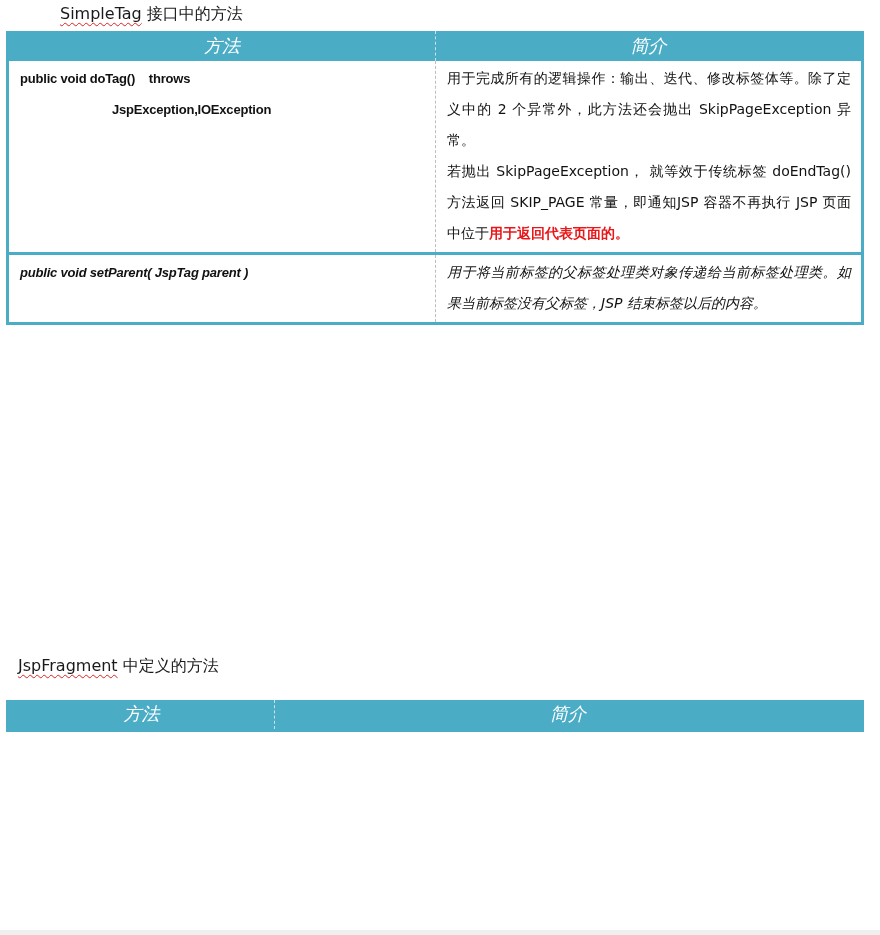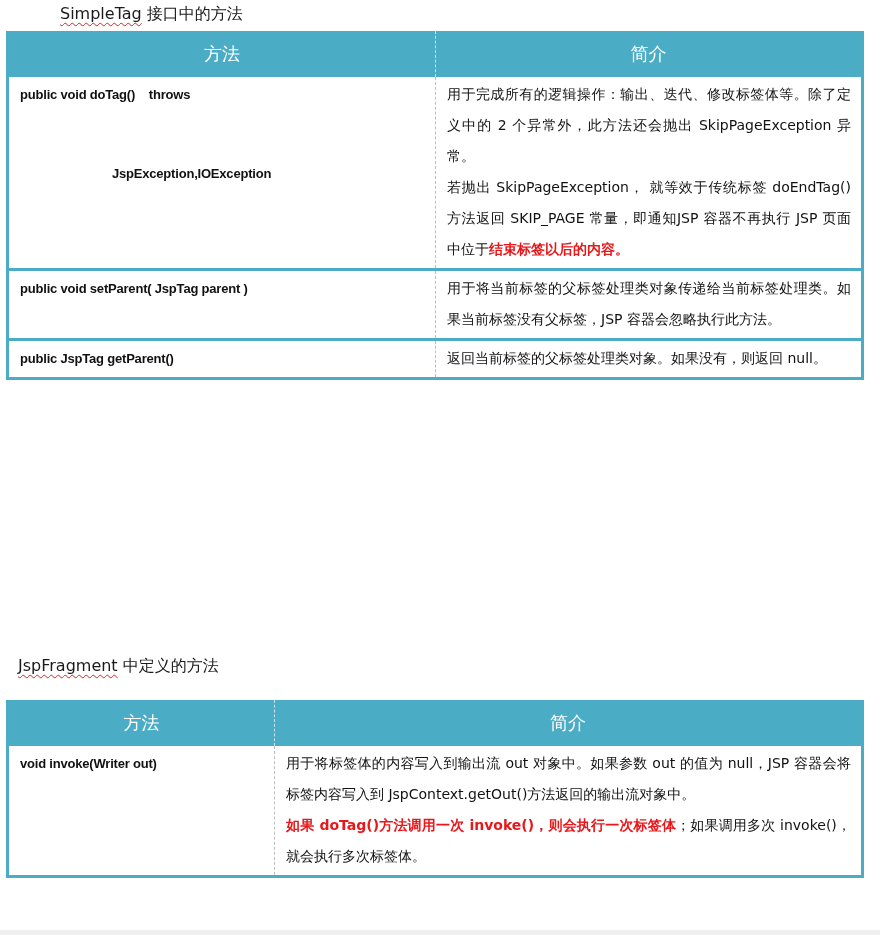--- a/index.html
+++ b/index.html
@@ -2,28 +2,28 @@
 <html><head>
 <meta charset="utf-8">
 <style>
   html, body { margin: 0; padding: 0; background: #ffffff; }
   body { width: 880px; height: 935px; position: relative; overflow: hidden;
          font-family: "DejaVu Sans", "Liberation Sans", sans-serif; color: #111; }
   .caption { position: absolute; font-size: 16px; color: #1a1a1a; }
   .caption .en { text-decoration: underline wavy #d22; text-underline-offset: 3px; text-decoration-thickness: 1px; }
   table { position: absolute; border-collapse: collapse; table-layout: fixed; }
   table, td, th { box-sizing: border-box; }
-  th { background: #4bacc6; color: #ffffff; font-weight: normal; font-size: 18px; height: 46px; padding: 0; }
+  th { background: #4bacc6; color: #ffffff; font-weight: normal; font-size: 18px; height: 30px; padding: 0; font-style: italic; }
   th + th { border-left: 1px dashed #c9e3ea; }
   td { vertical-align: top; font-size: 14px; line-height: 31px; padding: 2px 10px 3px 11px; }
   td.m { font-family: "Liberation Sans", sans-serif; font-weight: bold; font-size: 13px; letter-spacing: -0.2px; }
   td.d { border-left: 1px dashed #bdbdbd; text-align: justify; }
-  tr.row { border-top: 3px solid #4bacc6; }
+  tr.row { border-top: 3px solid #4bacc6; font-style: italic; }
   .red { color: #e8171a; font-weight: bold; }
-  .indent { display: block; padding-left: 92px; margin-top: 48px; }
+  .indent { display: block; padding-left: 92px; }
   .t1 { left: 6px; top: 31px; width: 855px; border: 3px solid #4bacc6; border-top: 0; }
   .t2 { left: 6px; top: 700px; width: 855px; border: 3px solid #4bacc6; border-top: 0; }
   .bottom-rule { position: absolute; left: 0; top: 930px; width: 880px; height: 5px; background: #efefef; }
 </style>
 </head>
 <body>
 
 <div class="caption" style="left:60px; top:4px;">
   <span class="en">SimpleTag</span><span> 接口中的方法</span>
 </div>
@@ -38,49 +38,41 @@
       <th>方法</th>
       <th>简介</th>
     </tr>
   </thead>
   <tbody>
     <tr>
       <td class="m">
         <span style="white-space:pre;">public void doTag()    throws</span>
         <span class="indent">JspException,IOException</span>
       </td>
-      <td class="d"><span>用于完成所有的逻辑操作：输出、迭代、修改标签体等。除了定义中的 2 个异常外，此方法还会抛出 SkipPageException 异常。</span><br><span>若抛出 SkipPageException， 就等效于传统标签 doEndTag()方法返回 SKIP_PAGE 常量，即通知JSP 容器不再执行 JSP 页面中位于</span><span class="red">结束标签以后的内容。</span></td>
+      <td class="d"><span>用于完成所有的逻辑操作：输出、迭代、修改标签体等。除了定义中的 2 个异常外，此方法还会抛出 SkipPageException 异常。</span><br><span>若抛出 SkipPageException， 就等效于传统标签 doEndTag()方法返回 SKIP_PAGE 常量，即通知JSP 容器不再执行 JSP 页面中位于</span><span class="red">用于返回代表页面的。</span></td>
     </tr>
     <tr class="row">
       <td class="m">public void setParent( JspTag parent )</td>
-      <td class="d">用于将当前标签的父标签处理类对象传递给当前标签处理类。如果当前标签没有父标签，JSP 容器会忽略执行此方法。</td>
-    </tr>
-    <tr class="row">
-      <td class="m">public JspTag getParent()</td>
-      <td class="d">返回当前标签的父标签处理类对象。如果没有，则返回 null。</td>
+      <td class="d">用于将当前标签的父标签处理类对象传递给当前标签处理类。如果当前标签没有父标签，JSP 结束标签以后的内容。</td>
     </tr>
   </tbody>
 </table>
 
 <div class="caption" style="left:18px; top:656px;">
   <span class="en">JspFragment</span><span> 中定义的方法</span>
 </div>
 
 <table class="t2">
   <colgroup>
       <col style="width:267px">
       <col style="width:588px">
     </colgroup>
   <thead>
     <tr>
       <th>方法</th>
       <th>简介</th>
     </tr>
   </thead>
   <tbody>
-    <tr>
-      <td class="m">void invoke(Writer out)</td>
-      <td class="d"><span>用于将标签体的内容写入到输出流 out 对象中。如果参数 out 的值为 null，JSP 容器会将标签内容写入到 JspContext.getOut()方法返回的输出流对象中。</span><br><span class="red">如果 doTag()方法调用一次 invoke()，则会执行一次标签体</span><span>；如果调用多次 invoke()，就会执行多次标签体。</span></td>
-    </tr>
   </tbody>
 </table>
 
 <div class="bottom-rule"></div>
 
 </body></html>

